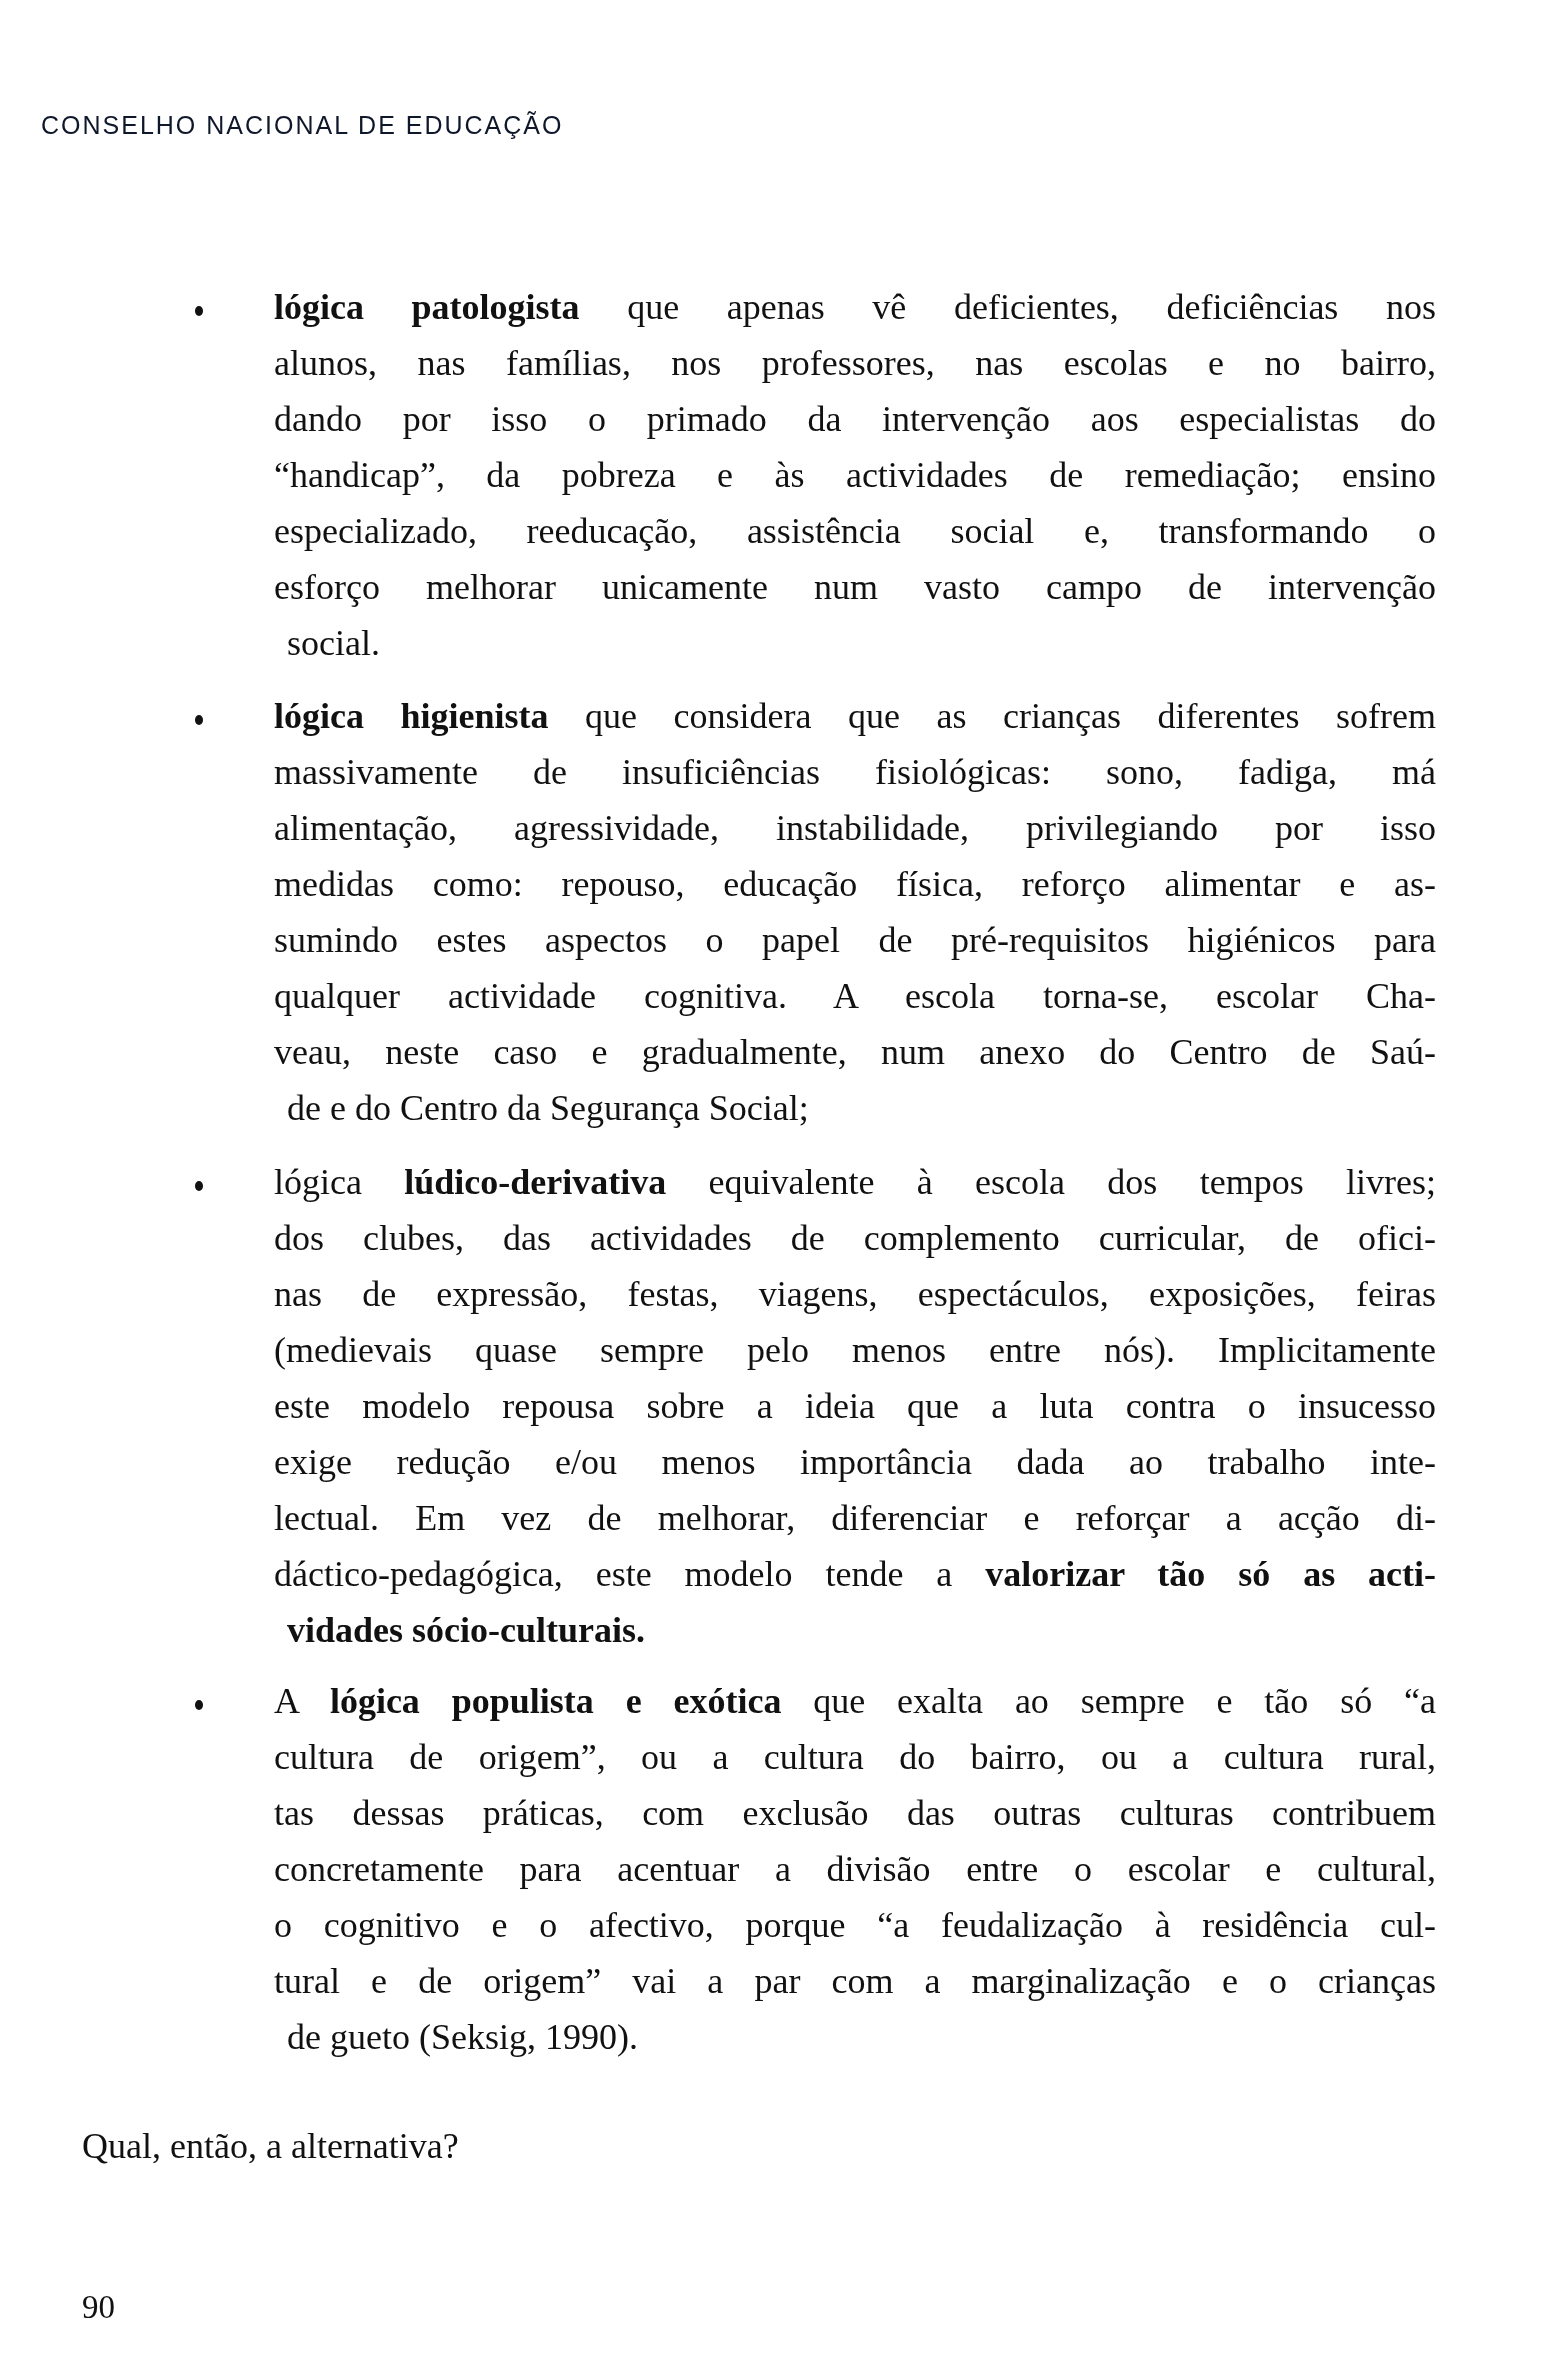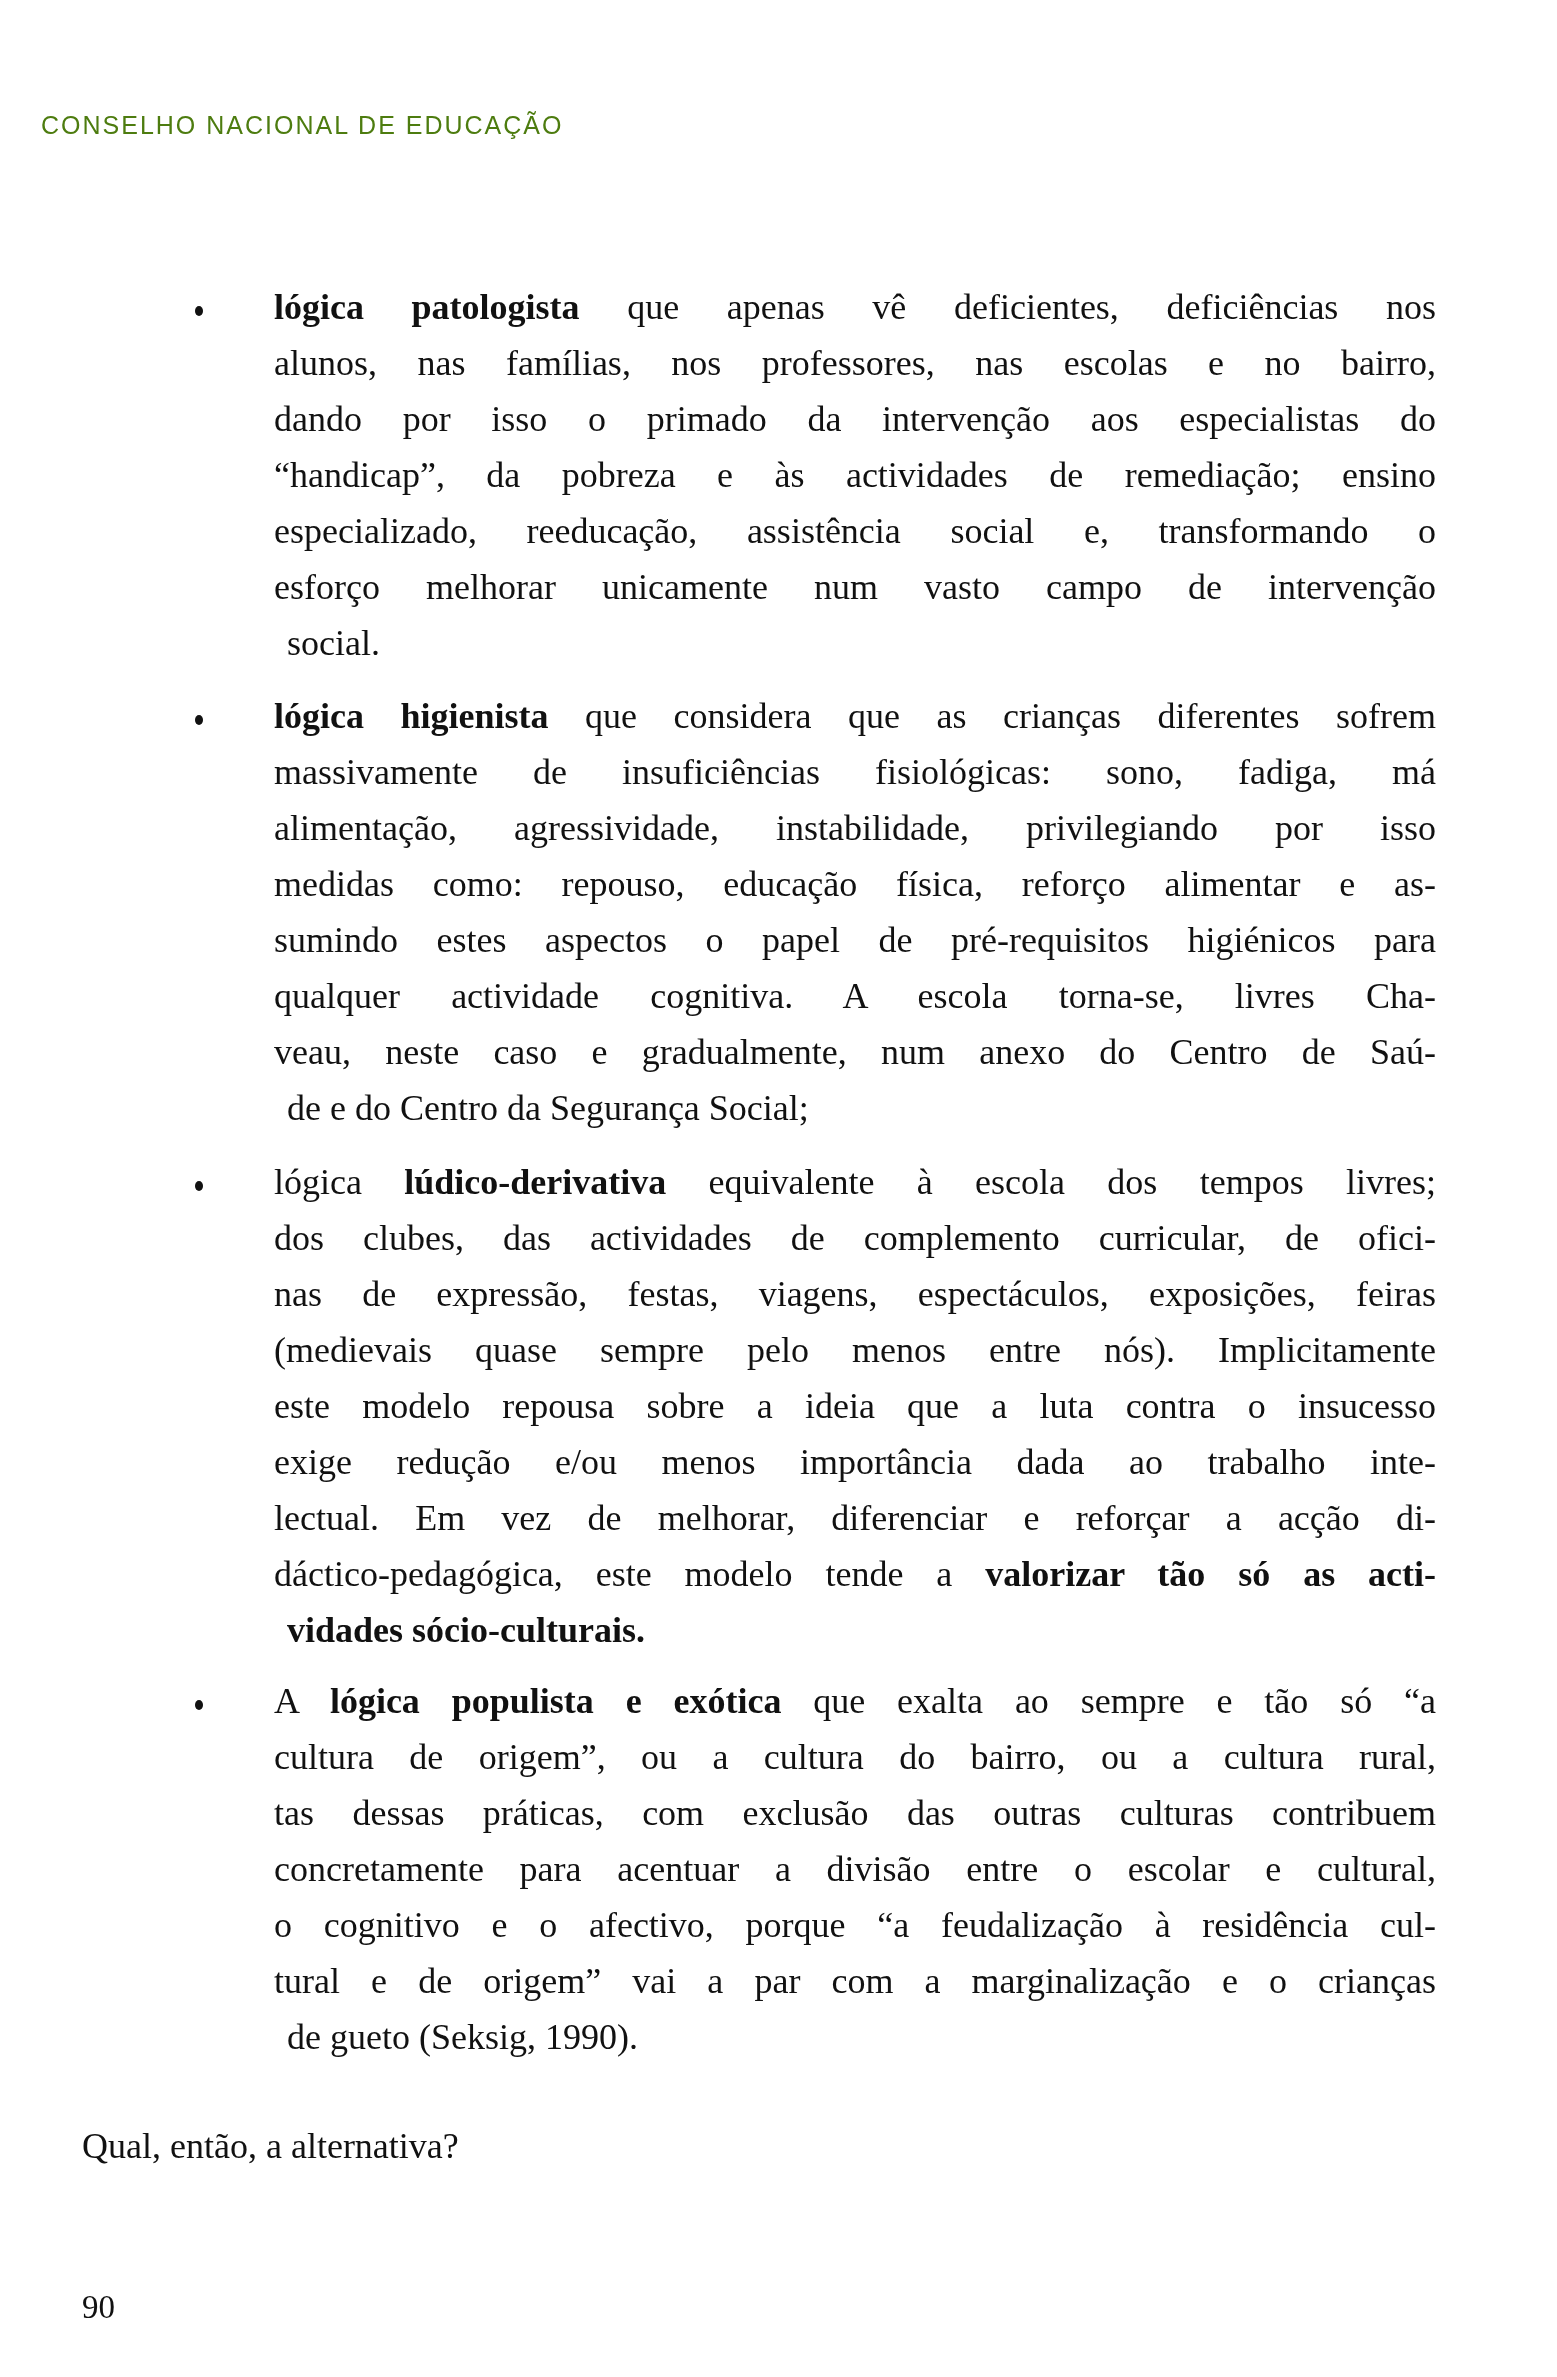--- a/index.html
+++ b/index.html
@@ -15,21 +15,21 @@
     color: #111111;
     font-family: "Liberation Serif", "DejaVu Serif", serif;
   }
   .running-head {
     position: absolute;
     left: 41px;
     top: 111px;
     font-family: "Liberation Sans", "DejaVu Sans", sans-serif;
     font-size: 25px;
     letter-spacing: 2px;
-    color: #4d7c0f;
+    color: #0f172a;
     white-space: nowrap;
   }
   .list {
     position: absolute;
     left: 0;
     top: 0;
     width: 1558px;
   }
   .item {
     position: absolute;
@@ -98,21 +98,21 @@
       <span class="line"><span>esforço melhorar unicamente num vasto campo de intervenção</span></span>
       <span class="line last"><span>social.</span></span>
     </div>
   <div class="item" id="item-2">
     <span class="bullet"></span>
   <span class="line"><b>lógica higienista</b><span> que considera que as crianças diferentes sofrem</span></span>
       <span class="line"><span>massivamente de insuficiências fisiológicas: sono, fadiga, má</span></span>
       <span class="line"><span>alimentação, agressividade, instabilidade, privilegiando por isso</span></span>
       <span class="line"><span>medidas como: repouso, educação física, reforço alimentar e as-</span></span>
       <span class="line"><span>sumindo estes aspectos o papel de pré-requisitos higiénicos para</span></span>
-      <span class="line"><span>qualquer actividade cognitiva. A escola torna-se, livres Cha-</span></span>
+      <span class="line"><span>qualquer actividade cognitiva. A escola torna-se, escolar Cha-</span></span>
       <span class="line"><span>veau, neste caso e gradualmente, num anexo do Centro de Saú-</span></span>
       <span class="line last"><span>de e do Centro da Segurança Social;</span></span>
     </div>
   <div class="item" id="item-3">
     <span class="bullet"></span>
   <span class="line"><span>lógica </span><b>lúdico-derivativa</b><span> equivalente à escola dos tempos livres;</span></span>
       <span class="line"><span>dos clubes, das actividades de complemento curricular, de ofici-</span></span>
       <span class="line"><span>nas de expressão, festas, viagens, espectáculos, exposições, feiras</span></span>
       <span class="line"><span>(medievais quase sempre pelo menos entre nós). Implicitamente</span></span>
       <span class="line"><span>este modelo repousa sobre a ideia que a luta contra o insucesso</span></span>

